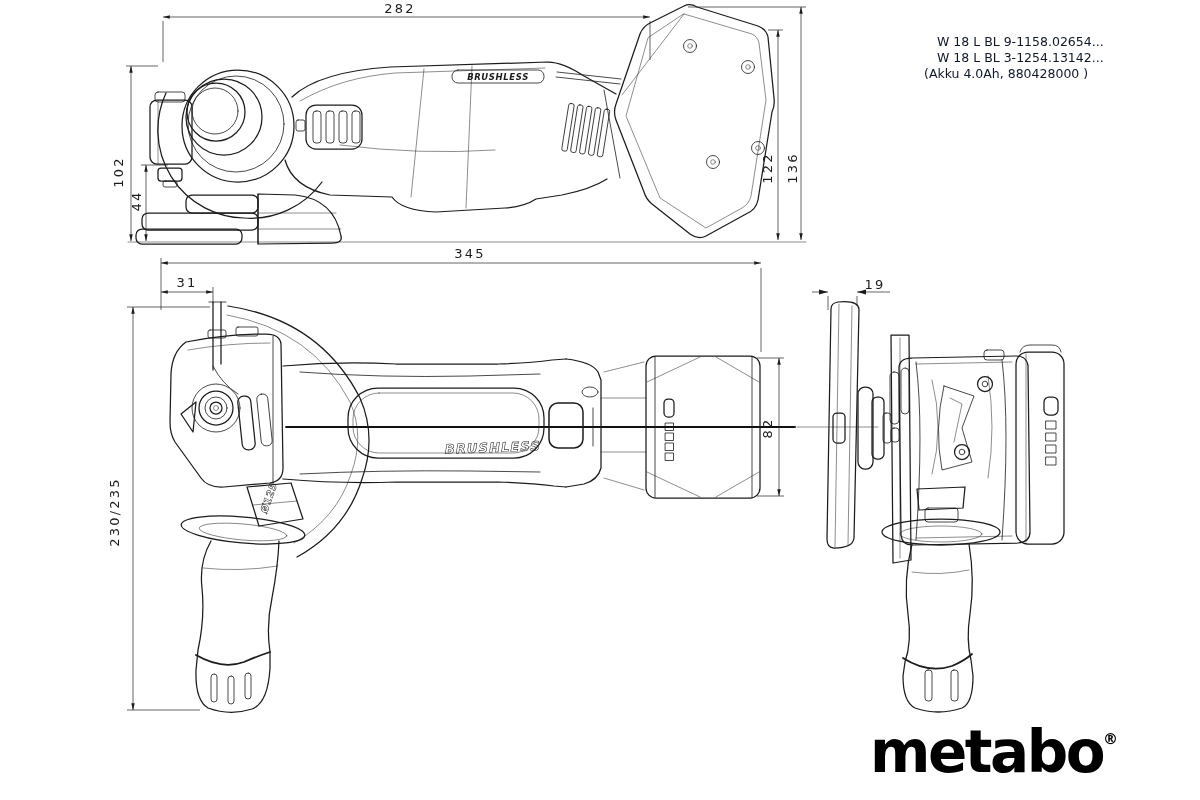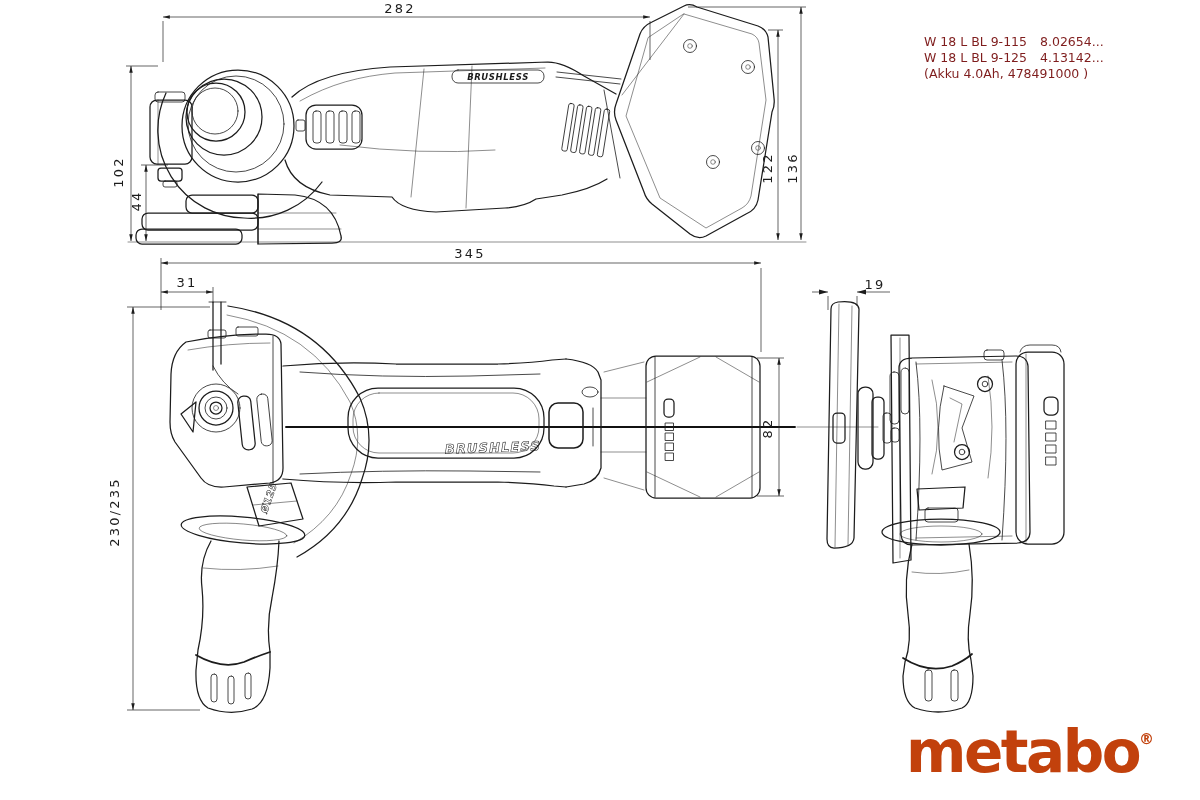--- a/index.html
+++ b/index.html
@@ -13,24 +13,24 @@
   .f  {fill:none;stroke:#1c1c1c;stroke-width:.5;stroke-linejoin:round;stroke-linecap:round;}
   .heavy{fill:none;stroke:#111;stroke-width:1.9;stroke-linecap:round;}
   .dim{fill:none;stroke:#232323;stroke-width:.7;}
   .dim-text{font:13px "DejaVu Sans",sans-serif;letter-spacing:2.2px;fill:#1c1c1c;}
   .bl-solid{font:italic 700 8.5px "DejaVu Sans",sans-serif;letter-spacing:.6px;fill:#1c1c1c;}
   .bl-outline{font:italic 700 13px "DejaVu Sans",sans-serif;letter-spacing:1.1px;
               fill:none;stroke:#1c1c1c;stroke-width:.55;}
   .dia-outline{font:italic 700 10px "DejaVu Sans",sans-serif;letter-spacing:.5px;
               fill:none;stroke:#1c1c1c;stroke-width:.5;}
   .product-info{position:absolute;left:924px;top:34px;font-size:12.5px;line-height:16px;
-                color:#7f1d1d;}
+                color:#0f172a;text-align:right;}
   .product-info .row{display:flex;white-space:nowrap;}
   .product-info .model{flex:0 0 116px;}
-  .logo{position:absolute;left:906px;top:722px;color:#c2410c;}
+  .logo{position:absolute;left:870px;top:722px;color:#000000;}
   .logo .word{font-family:"DejaVu Sans",sans-serif;font-weight:bold;font-size:58px;
               letter-spacing:-2.5px;line-height:60px;}
   .logo sup{font-size:15px;font-weight:bold;vertical-align:28px;letter-spacing:0;}
 </style>
 </head>
 <body>
 
 <div class="canvas">
 
 <svg width="1200" height="800" viewBox="0 0 1200 800">
@@ -269,25 +269,25 @@
     <text class="dim-text" x="875" y="289" text-anchor="middle">19</text>
   </g>
 </svg>
 
   <div class="product-info">
     <div class="row">
       <span class="model">W 18 L BL 9-115</span>
       <span class="code">8.02654...</span>
     </div>
     <div class="row">
-      <span class="model">W 18 L BL 9-125</span>
+      <span class="model">W 18 L BL 3-125</span>
       <span class="code">4.13142...</span>
     </div>
     <div class="row">
-      <span class="model" style="flex-basis:auto">(Akku 4.0Ah, 478491000 )</span>
+      <span class="model" style="flex-basis:auto">(Akku 4.0Ah, 880428000 )</span>
     </div>
   </div>
 
   <div class="logo">
     <span class="word">metabo</span><sup>®</sup>
   </div>
 
 </div>
 
 </body></html>

